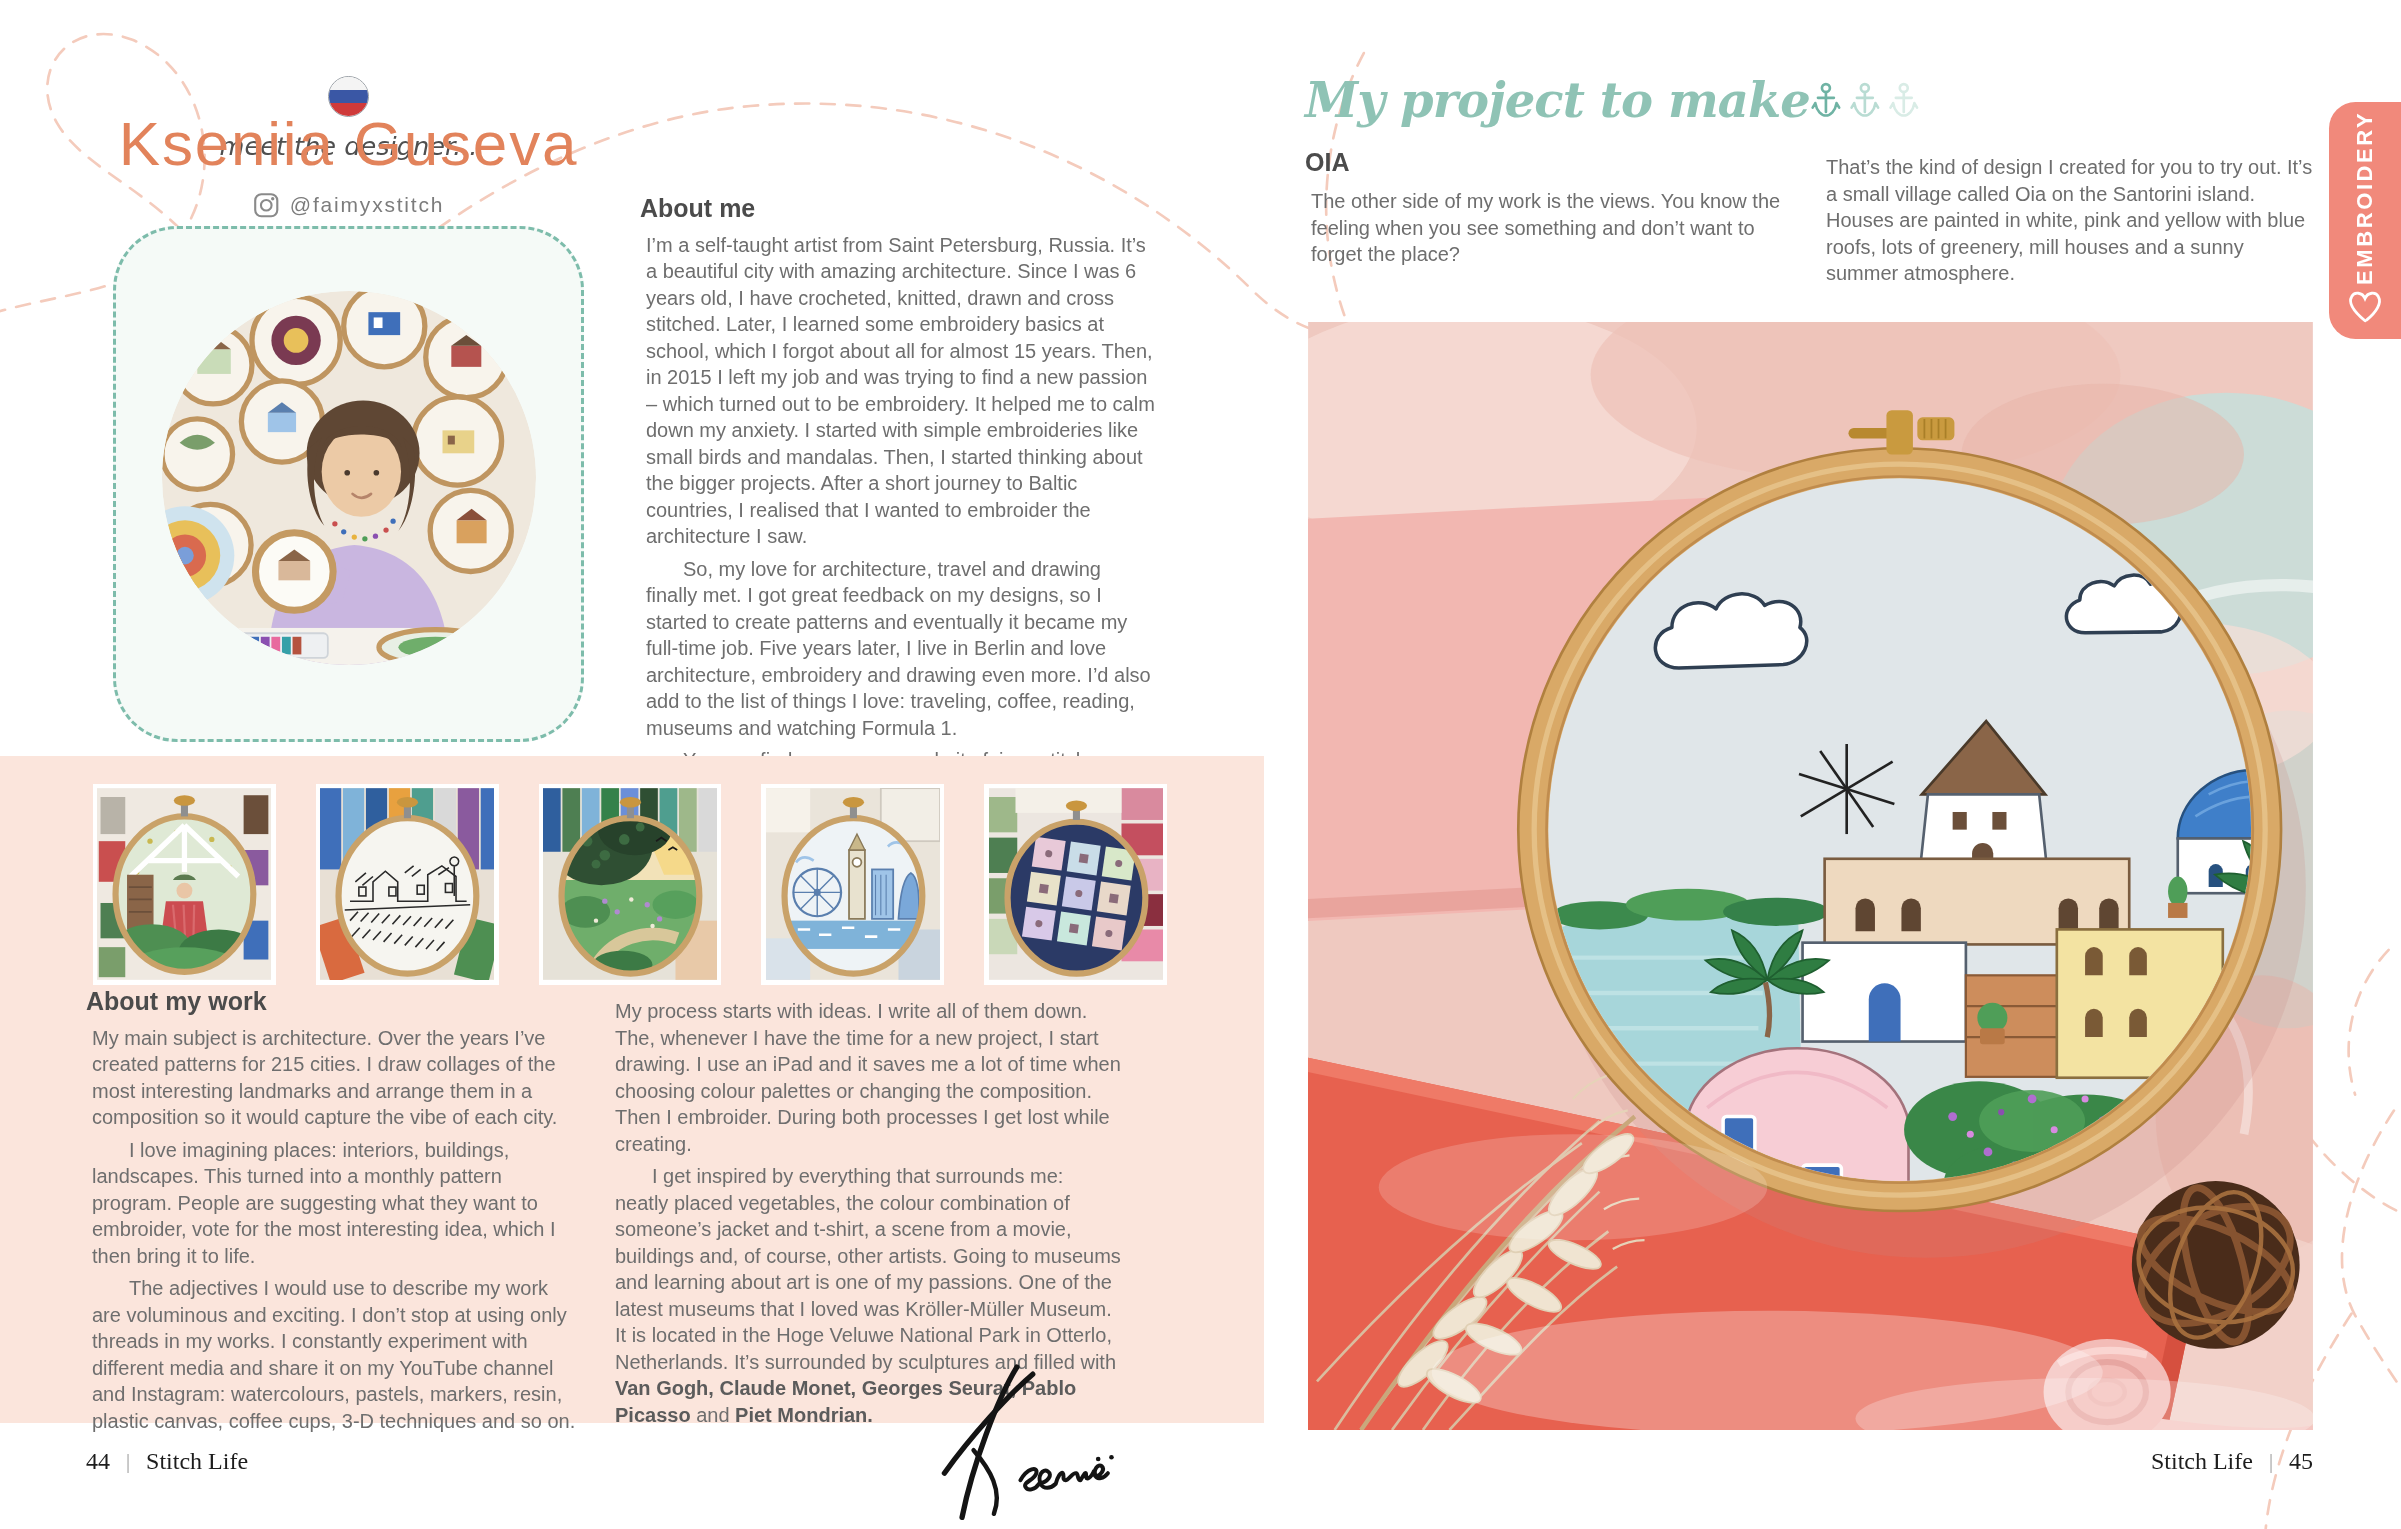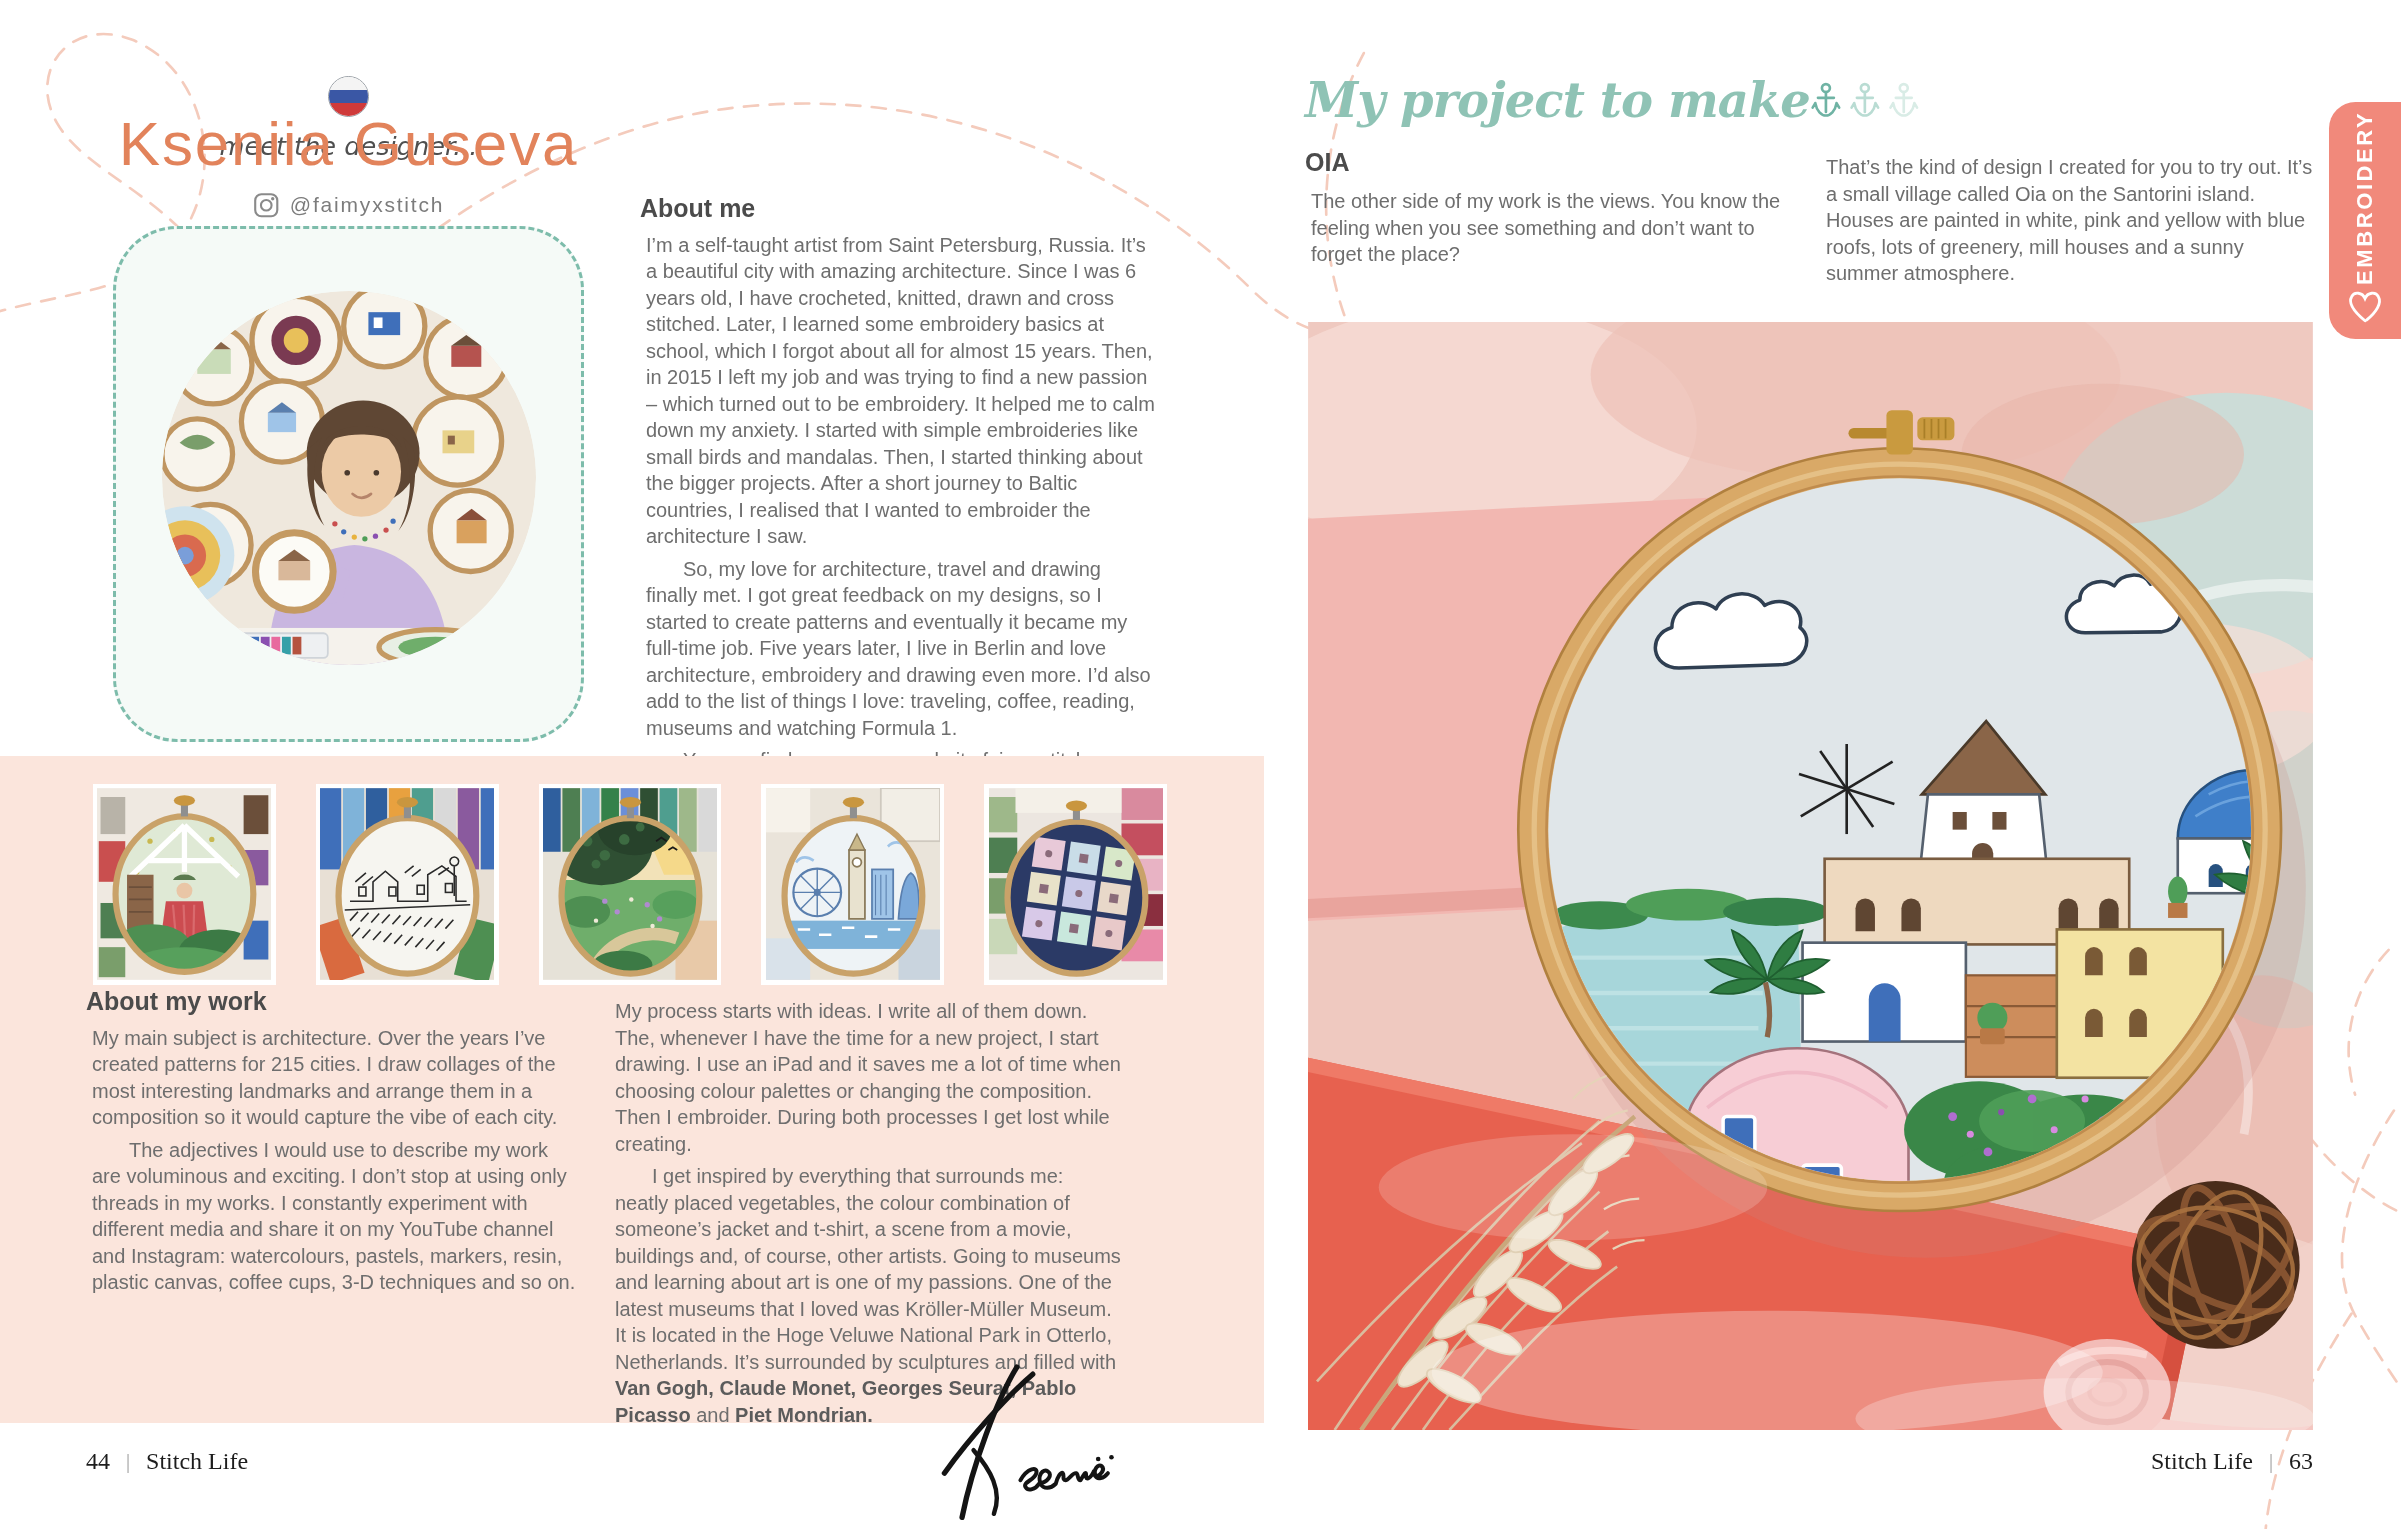--- a/index.html
+++ b/index.html
@@ -410,20 +410,21 @@
         <ellipse cx="99" cy="124" rx="78" ry="86" fill="none" stroke="#c9a269" stroke-width="7"></ellipse>
         <rect x="95" y="20" width="8" height="16" fill="#8f8f8f"></rect>
           <ellipse cx="99" cy="20" rx="12" ry="6" fill="#c9963f"></ellipse>
       </svg>
     </div>
   </div>
 
   <div class="about-work-col1 body-text">
     <h3 class="section-heading">About my work</h3>
     <p>My main subject is architecture. Over the years I’ve created patterns for 215 cities. I draw collages of the most interesting landmarks and arrange them in a composition so it would capture the vibe of each city.</p>
+    <p class="indent">I love imagining places: interiors, buildings, landscapes. This turned into a monthly pattern program. People are suggesting what they want to embroider, vote for the most interesting idea, which I then bring it to life.</p>
     <p class="indent">The adjectives I would use to describe my work are voluminous and exciting. I don’t stop at using only threads in my works. I constantly experiment with different media and share it on my YouTube channel and Instagram: watercolours, pastels, markers, resin, plastic canvas, coffee cups, 3-D techniques and so on.</p>
   </div>
 
   <div class="about-work-col2 body-text">
     <p>My process starts with ideas. I write all of them down. The, whenever I have the time for a new   project, I start drawing. I use an iPad and it saves me a lot of time when choosing colour palettes or changing the composition. Then I embroider. During both processes I get lost while creating.</p>
     <p class="indent"><span>I get inspired by everything that surrounds me: neatly placed vegetables, the colour combination of someone’s jacket and t-shirt, a scene from a movie, buildings and, of course, other artists. Going to museums and learning about art is one of my passions. One of the latest museums that I loved was Kröller-Müller Museum. It is located in the Hoge Veluwe National Park in Otterlo, Netherlands. It’s surrounded by sculptures and filled with </span><span class="bold-names">Van Gogh, Claude Monet, Georges Seurat, Pablo Picasso</span><span> and </span><span class="bold-names">Piet Mondrian.</span></p>
   </div>
 
   <div class="signature" aria-label="Kseniia">
     <svg width="221" height="168" viewBox="0 0 250 190">
@@ -691,17 +692,17 @@
     <div class="tab-heart">
       <svg width="41" height="41" viewBox="0 0 46 46">
         <path d="M23,39 C11,29 4,19 8,12 C11,6 20,7 23,14 C26,7 35,6 38,12 C42,19 36,29 25,38" fill="none" stroke="#ffffff" stroke-width="3.2" stroke-linecap="round"></path>
       </svg>
     </div>
   </div>
 
   <div class="footer footer-right">
     <span>Stitch Life</span>
     <span class="footer-sep">|</span>
-    <span>63</span>
+    <span>45</span>
   </div>
 
 </div>
 
 
 </body></html>

